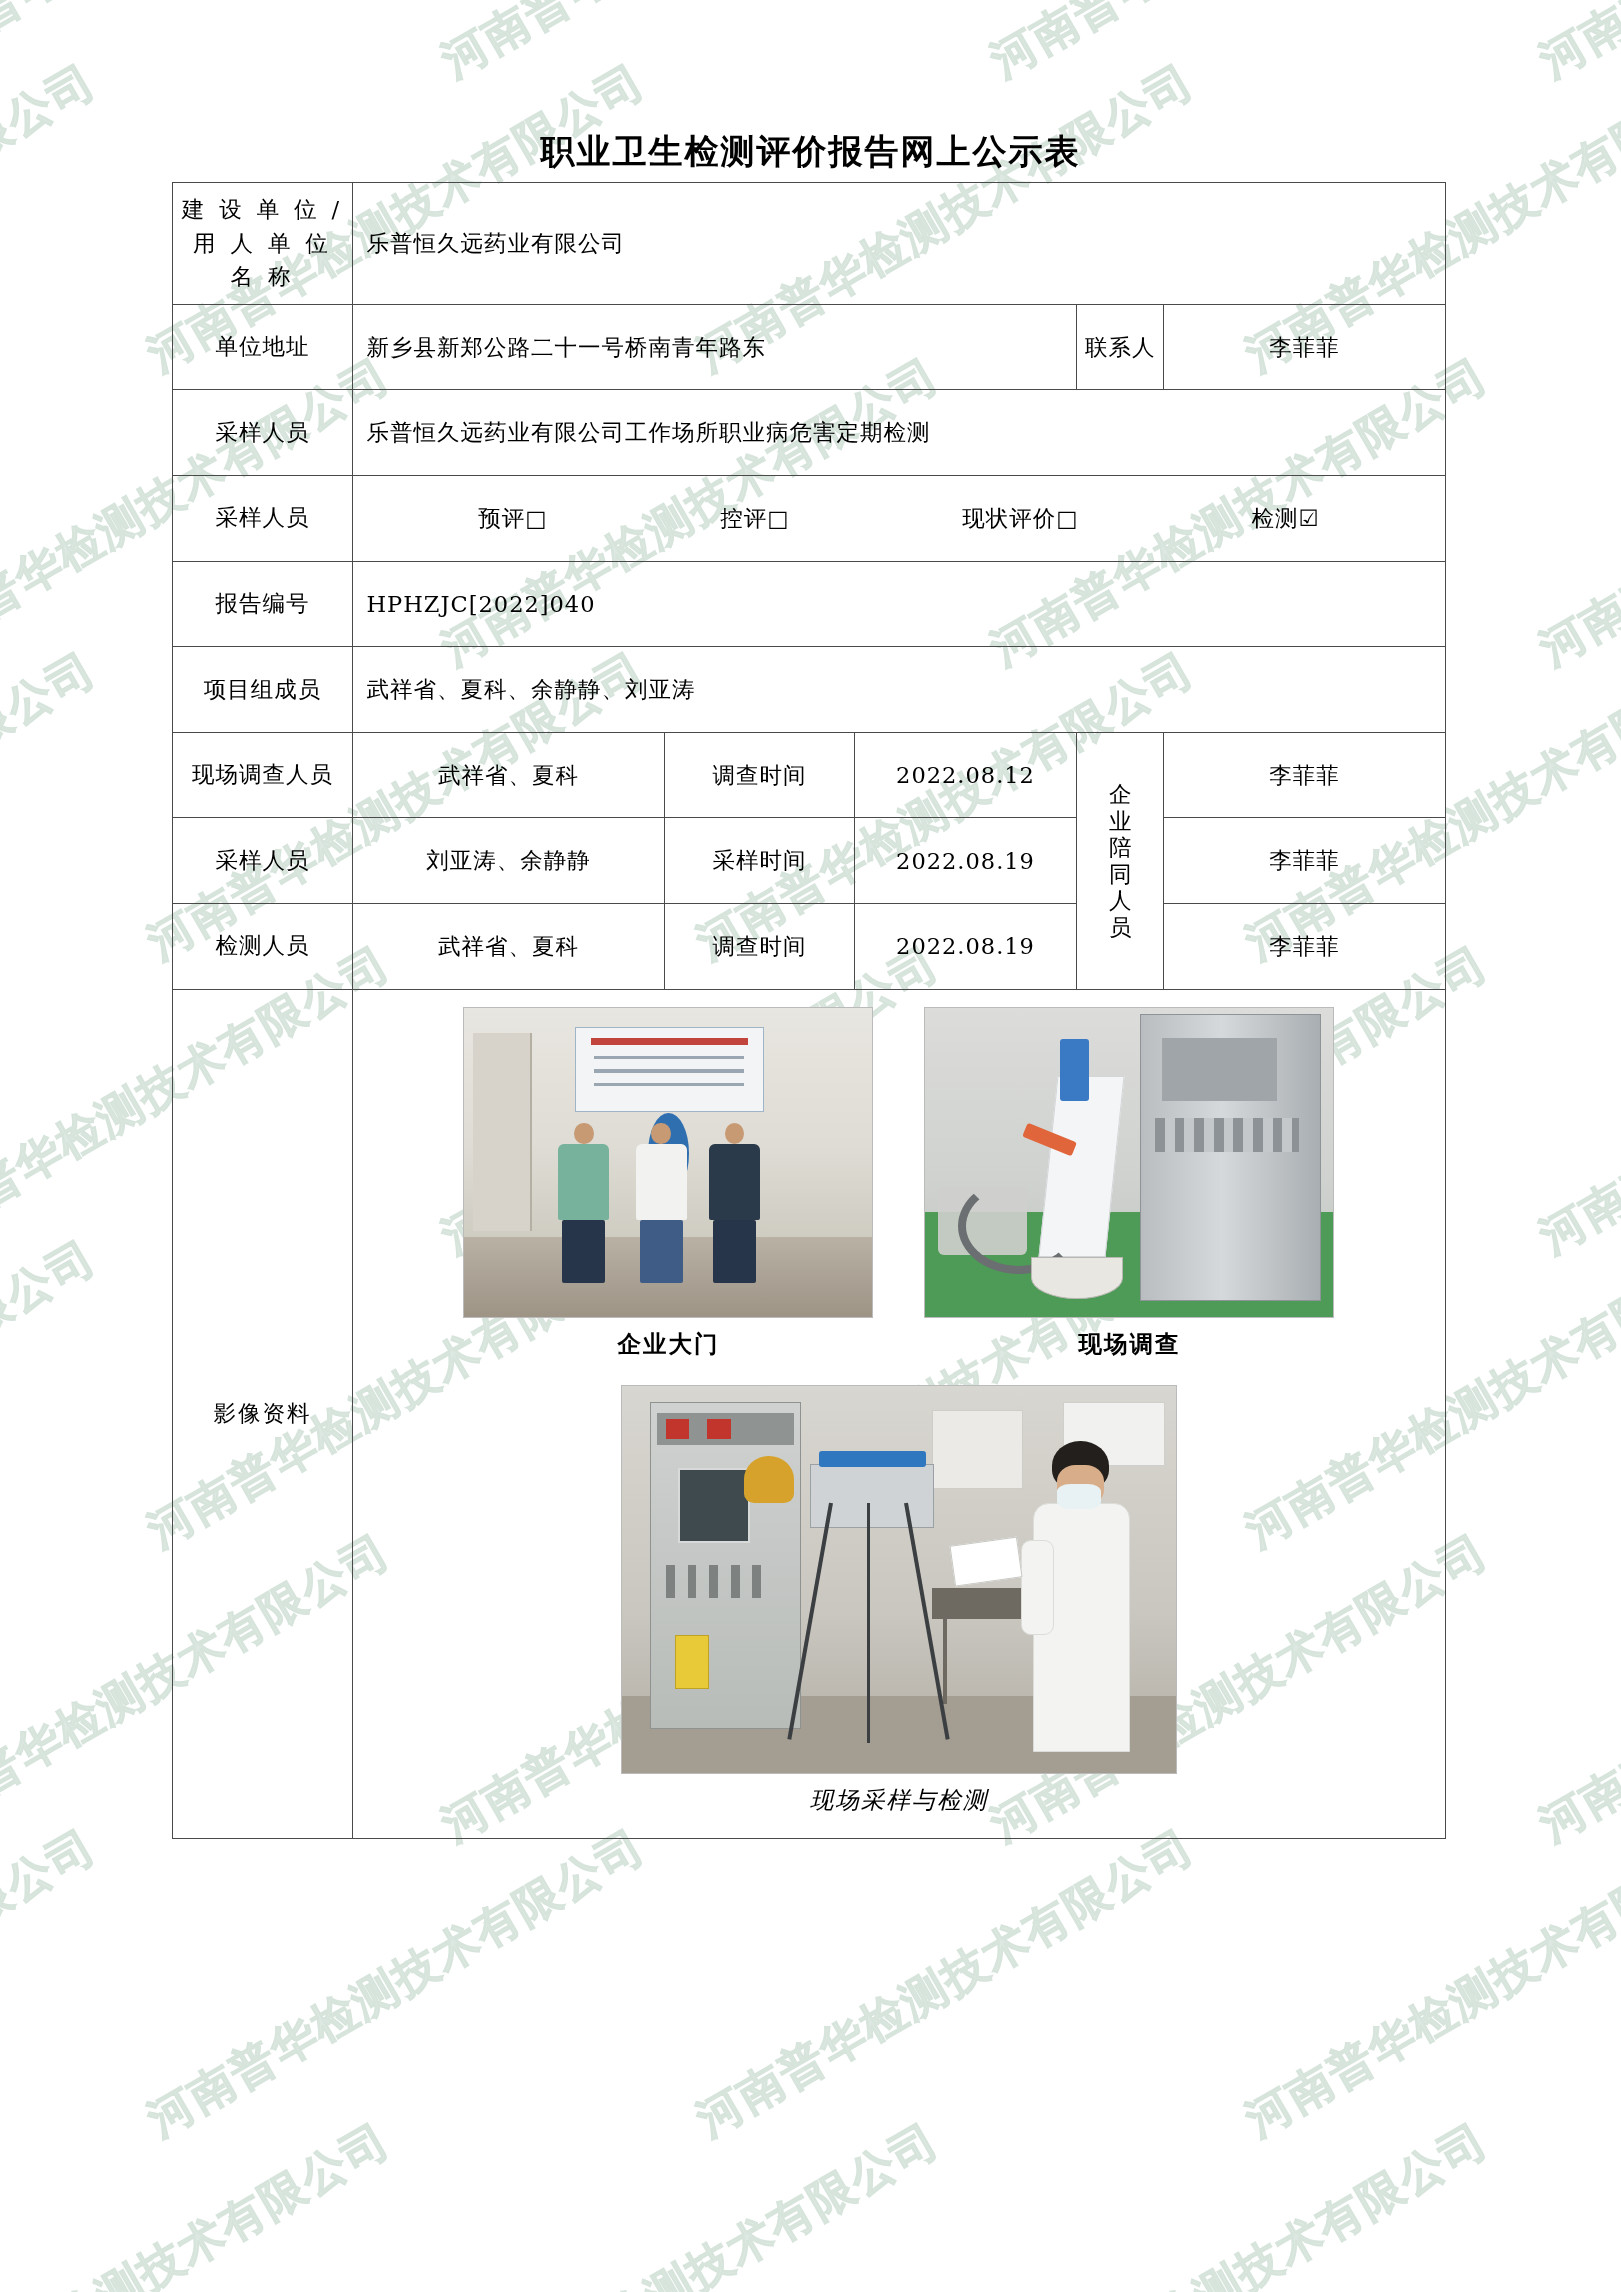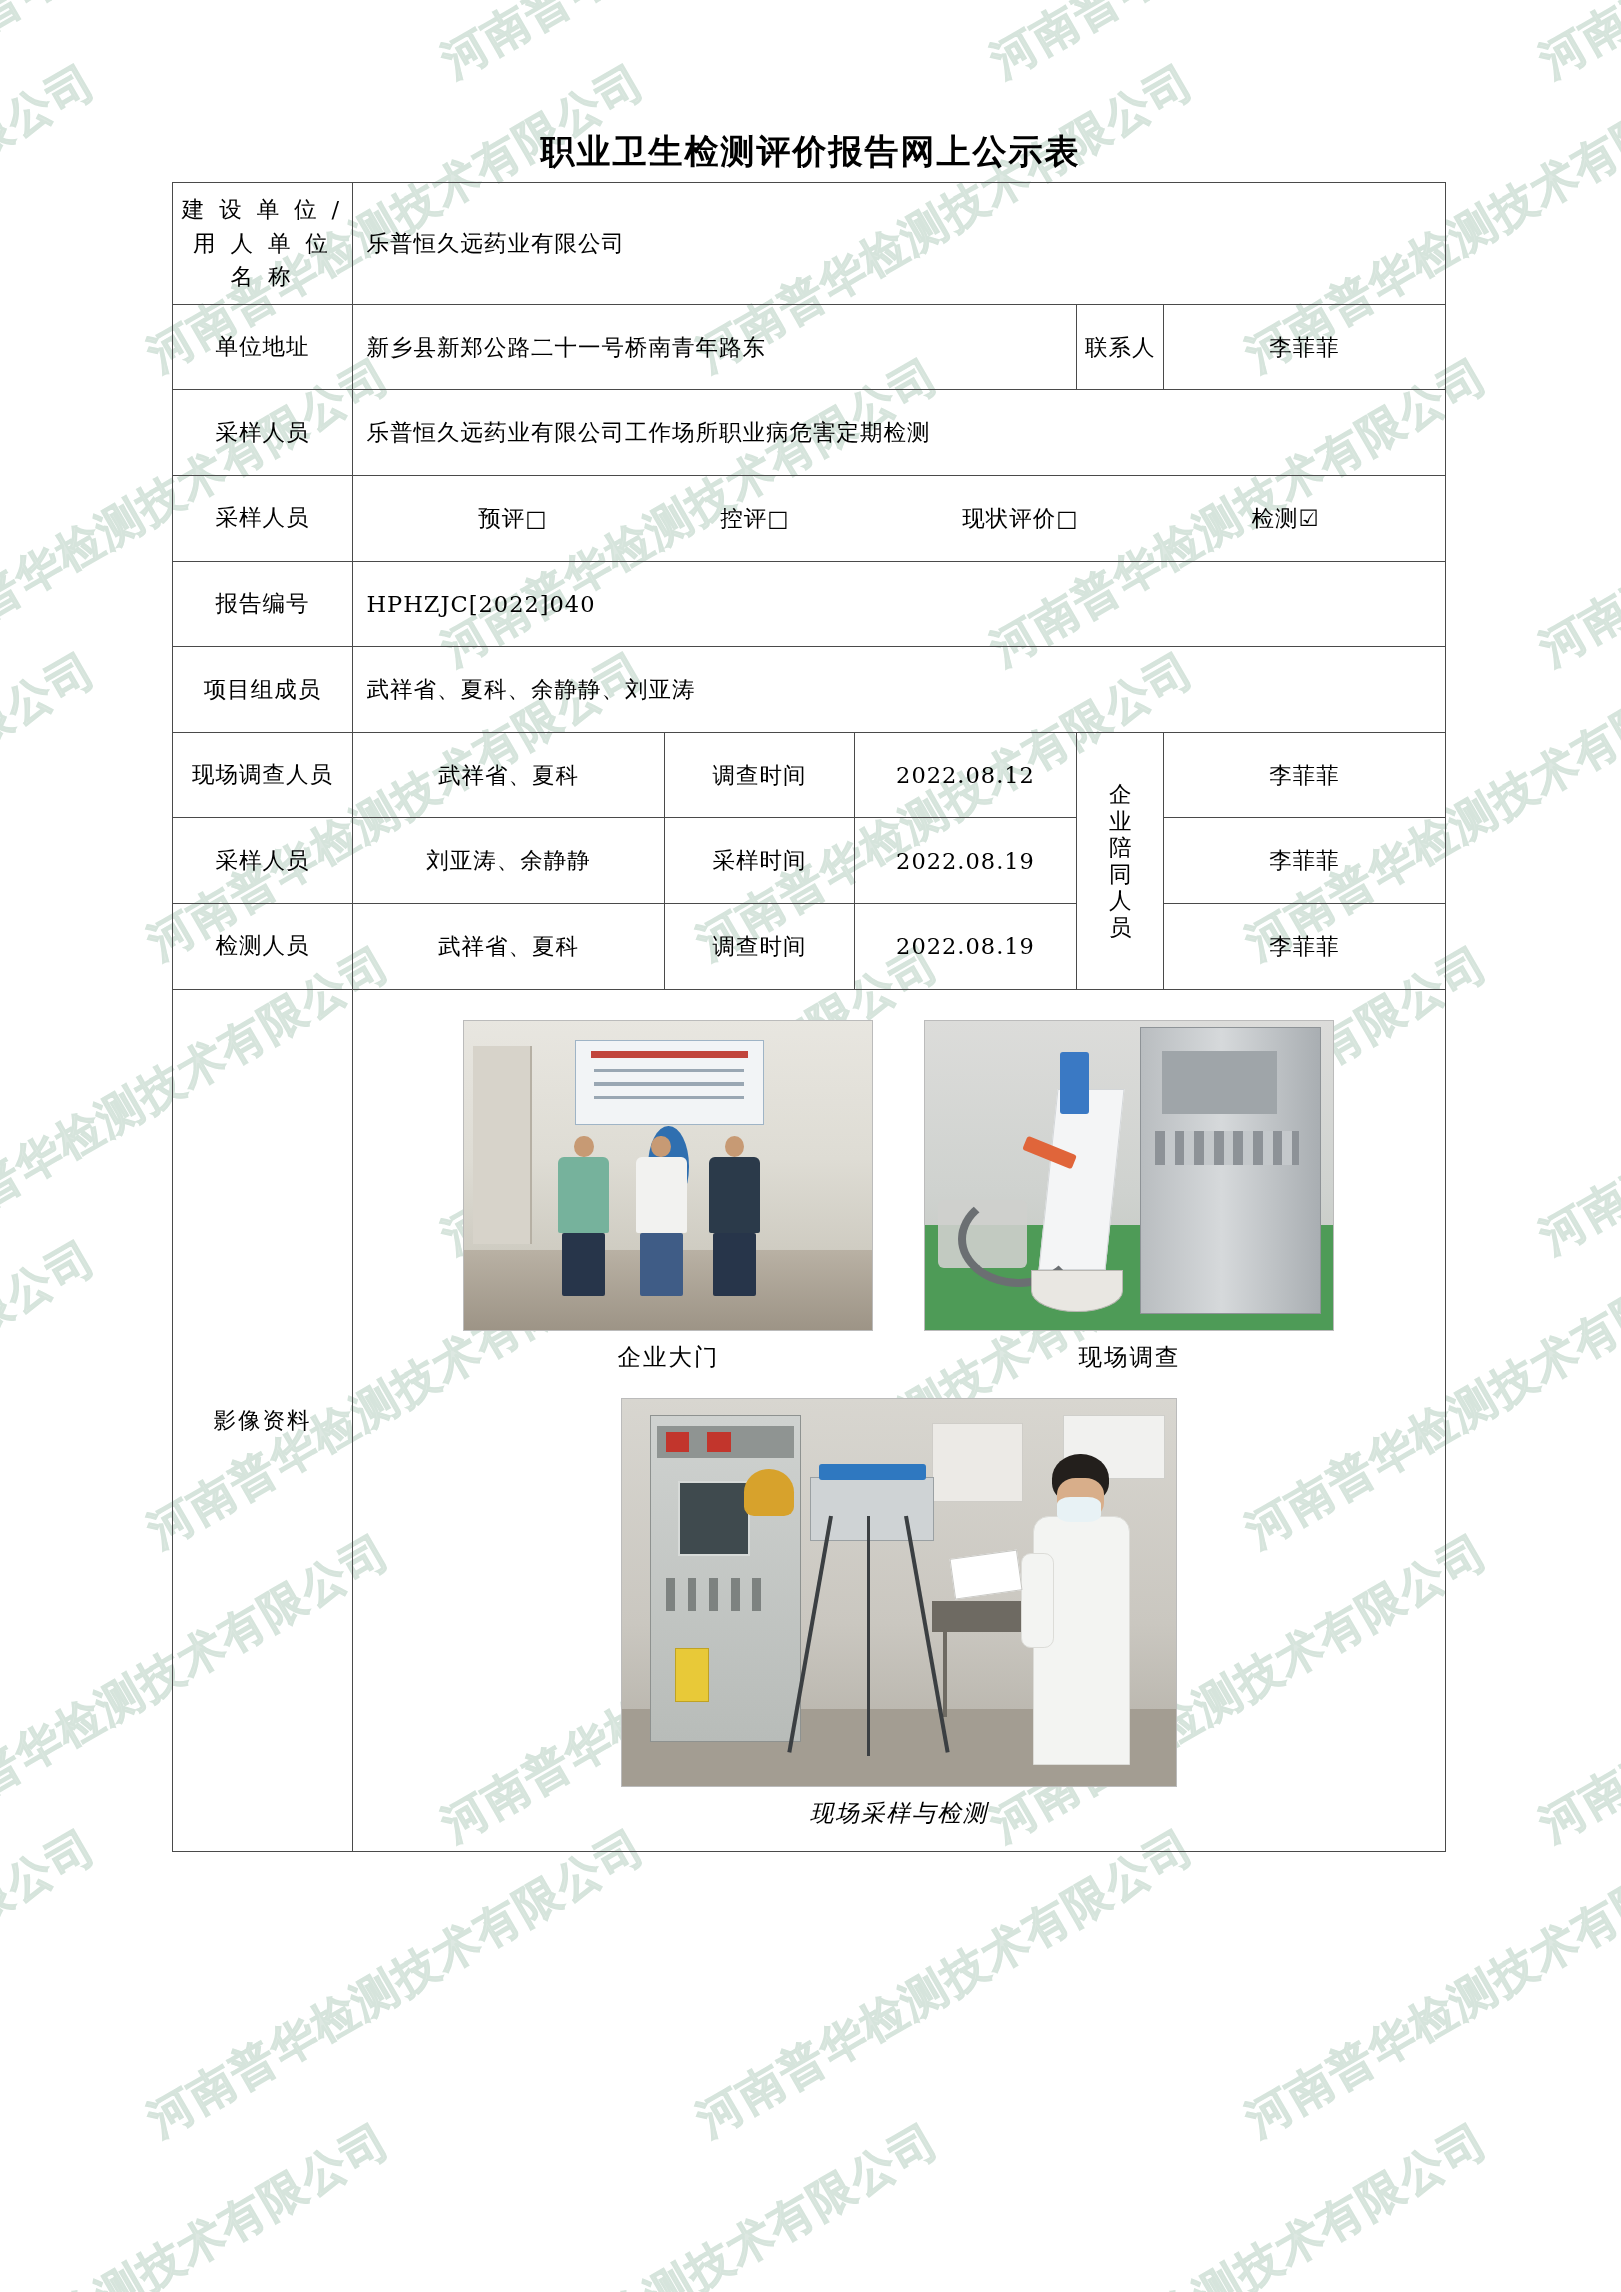--- a/index.html
+++ b/index.html
@@ -132,21 +132,22 @@
     letter-spacing: 2px;
   }
   .media-cell {
     padding: 17.6px 0 21.6px 0 !important;
     vertical-align: top;
   }
   .media-top {
     display: flex;
     justify-content: center;
     gap: 51px;
-    margin-top: 13px;
+    margin-top: 0;
+    font-weight: bold;
   }
   .fig {
     display: flex;
     flex-direction: column;
     align-items: center;
   }
   .fig-cap {
     margin-top: 9.8px;
     font-size: 23.5px;
     letter-spacing: 2px;

